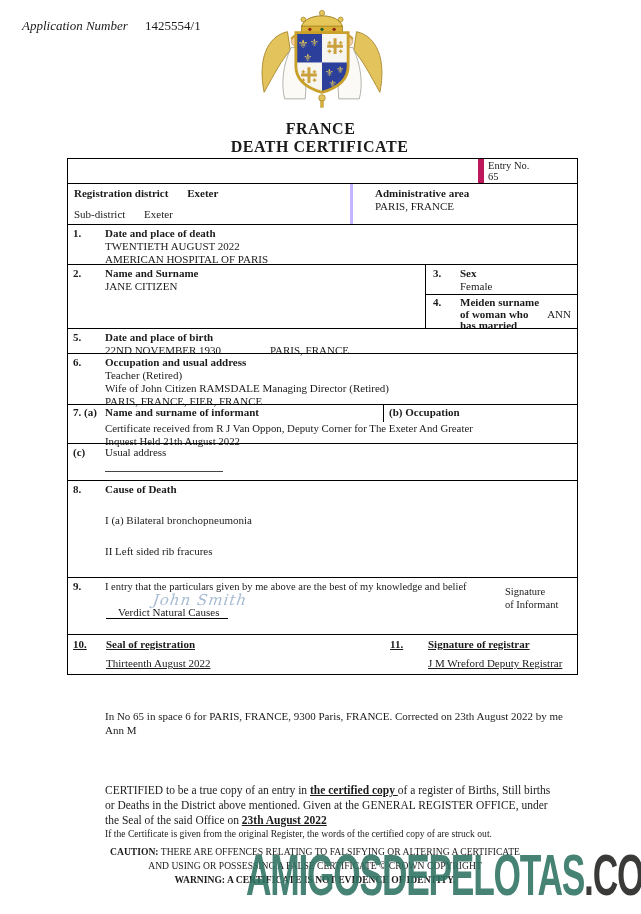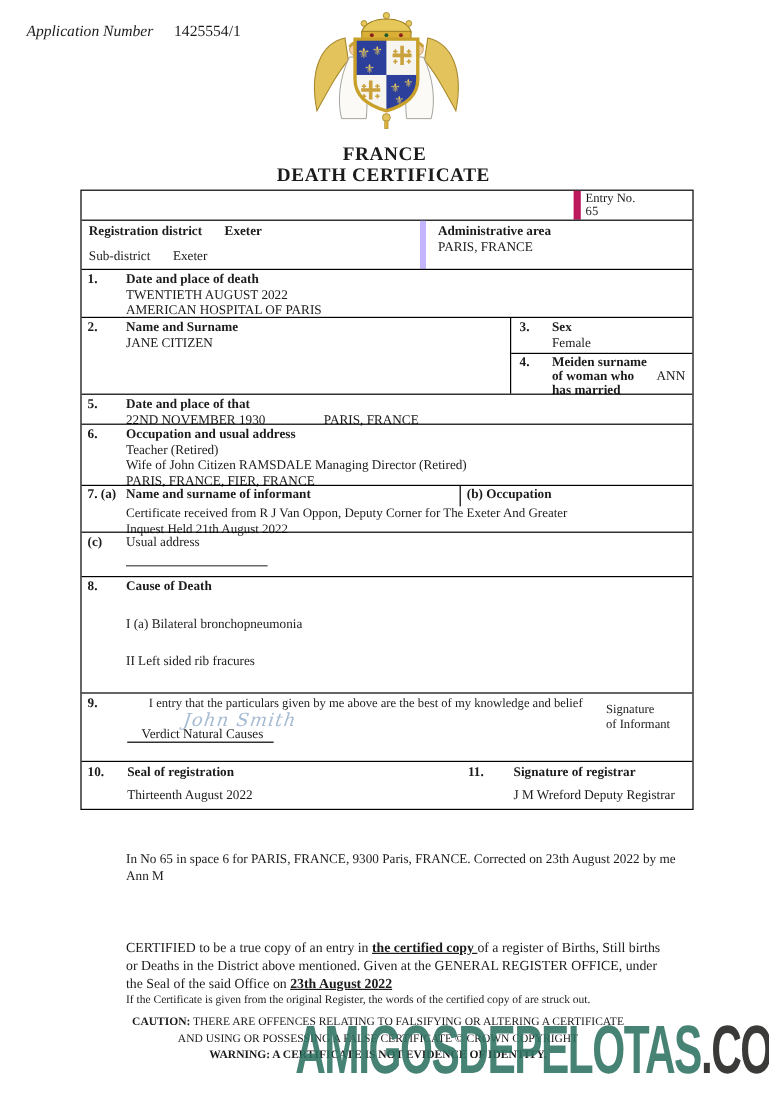--- a/index.html
+++ b/index.html
@@ -30,21 +30,21 @@
   .numcol { flex:0 0 37px; padding:2px 0 0 5px; font-weight:bold; }
   .content { flex:1; padding:2px 4px 2px 0; }
 
   .r-entry { height:24px; }
   .r-entry .spacer { flex:1; }
   .r-entry .ecell { flex:0 0 99px; border-left:6px solid #be185d;
     padding:1px 4px; font-size:10.5px; line-height:11px; }
   .r-reg { height:41px; }
   .r-reg .left { flex:1; position:relative; padding:3px 6px; }
   .r-reg .left .sub { position:absolute; left:6px; bottom:3px; font-weight:normal; }
-  .r-reg .right { flex:0 0 227px; border-left:5px solid #c4b5fd; padding:3px 10px; }
+  .r-reg .right { flex:0 0 227px; border-left:3px solid #c4b5fd; padding:3px 22px; }
   .gap-val { margin-left:16px; }
 
   .r1 { height:40px; }
   .r2 { height:64px; }
   .r2 .leftpart { flex:1; display:flex; }
   .r2 .rightpart { flex:0 0 152px; border-left:1px solid #000; display:flex; flex-direction:column; }
   .subrow { display:flex; position:relative; }
   .subrow .snum { flex:0 0 34px; padding:2px 0 0 7px; font-weight:bold; }
   .subrow .scontent { flex:1; padding:2px 4px 2px 0; }
   .sr3 { height:29px; }
@@ -62,32 +62,32 @@
     padding:1px 0 0 5px; font-weight:bold; height:17px; }
   .r7ab .body { padding:1px 6px 0 37px; font-size:10.8px; }
   .r7c { height:37px; }
   .r7c .uline { width:118px; border-bottom:1px solid #444; height:13px; }
   .r8 { height:97px; }
   .r8 .content div { white-space:nowrap; }
   .m-t18 { margin-top:18px; }
   .ind { padding-left:13px;margin-top:48px; }
 
   .r9 { height:57px; }
-  .r9 .stmt { font-size:10.5px;margin-left:19px; }
+  .r9 .stmt { font-size:10.5px; }
   .r9 .sig-script {
     position:absolute; left:62px; top:16px; width:140px; text-align:center;
     font-family:"DejaVu Serif", serif; font-style:italic; font-size:15px;
     color:#a7bbd2; transform:skewX(-8deg); letter-spacing:1px;
   }
   .r9 .sig-line { position:absolute; left:38px; top:40px; width:122px;
     border-bottom:1.5px solid #000; }
   .r9 .sig-label { position:absolute; left:437px; top:7px;
     font-size:10.5px; line-height:13px; }
   .r10 { height:40px; display:block; }
-  .r10 span { position:absolute; white-space:nowrap; }
+  .r10 span { position:absolute; white-space:nowrap;text-decoration:underline; }
   .p10num { left:5px; top:3px; font-weight:bold; }
   .p10lbl { left:38px; top:3px; font-weight:bold; }
   .p10val { left:38px; top:22px; }
   .p11num { left:322px; top:3px; font-weight:bold; }
   .p11lbl { left:360px; top:3px; font-weight:bold; }
   .p11val { left:360px; top:22px; }
 
   
   #para-correction { left:105px; top:709px; font-size:11px; line-height:14px; }
   #para-certified { left:105px; top:783px; font-size:11.5px; line-height:14.8px; }
@@ -226,21 +226,21 @@
           <div class="b">has married</div>
         </div>
         <span class="ann">ANN</span>
       </div>
     </div>
   </div>
 
   <div class="row r5">
     <div class="numcol">5.</div>
     <div class="content">
-      <div class="b">Date and place of that</div>
+      <div class="b">Date and place of birth</div>
       <div class="nowrap">
         <span>22ND NOVEMBER 1930</span>
         <span class="place">PARIS, FRANCE</span>
       </div>
     </div>
   </div>
 
   <div class="row r6">
     <div class="numcol">6.</div>
     <div class="content">

